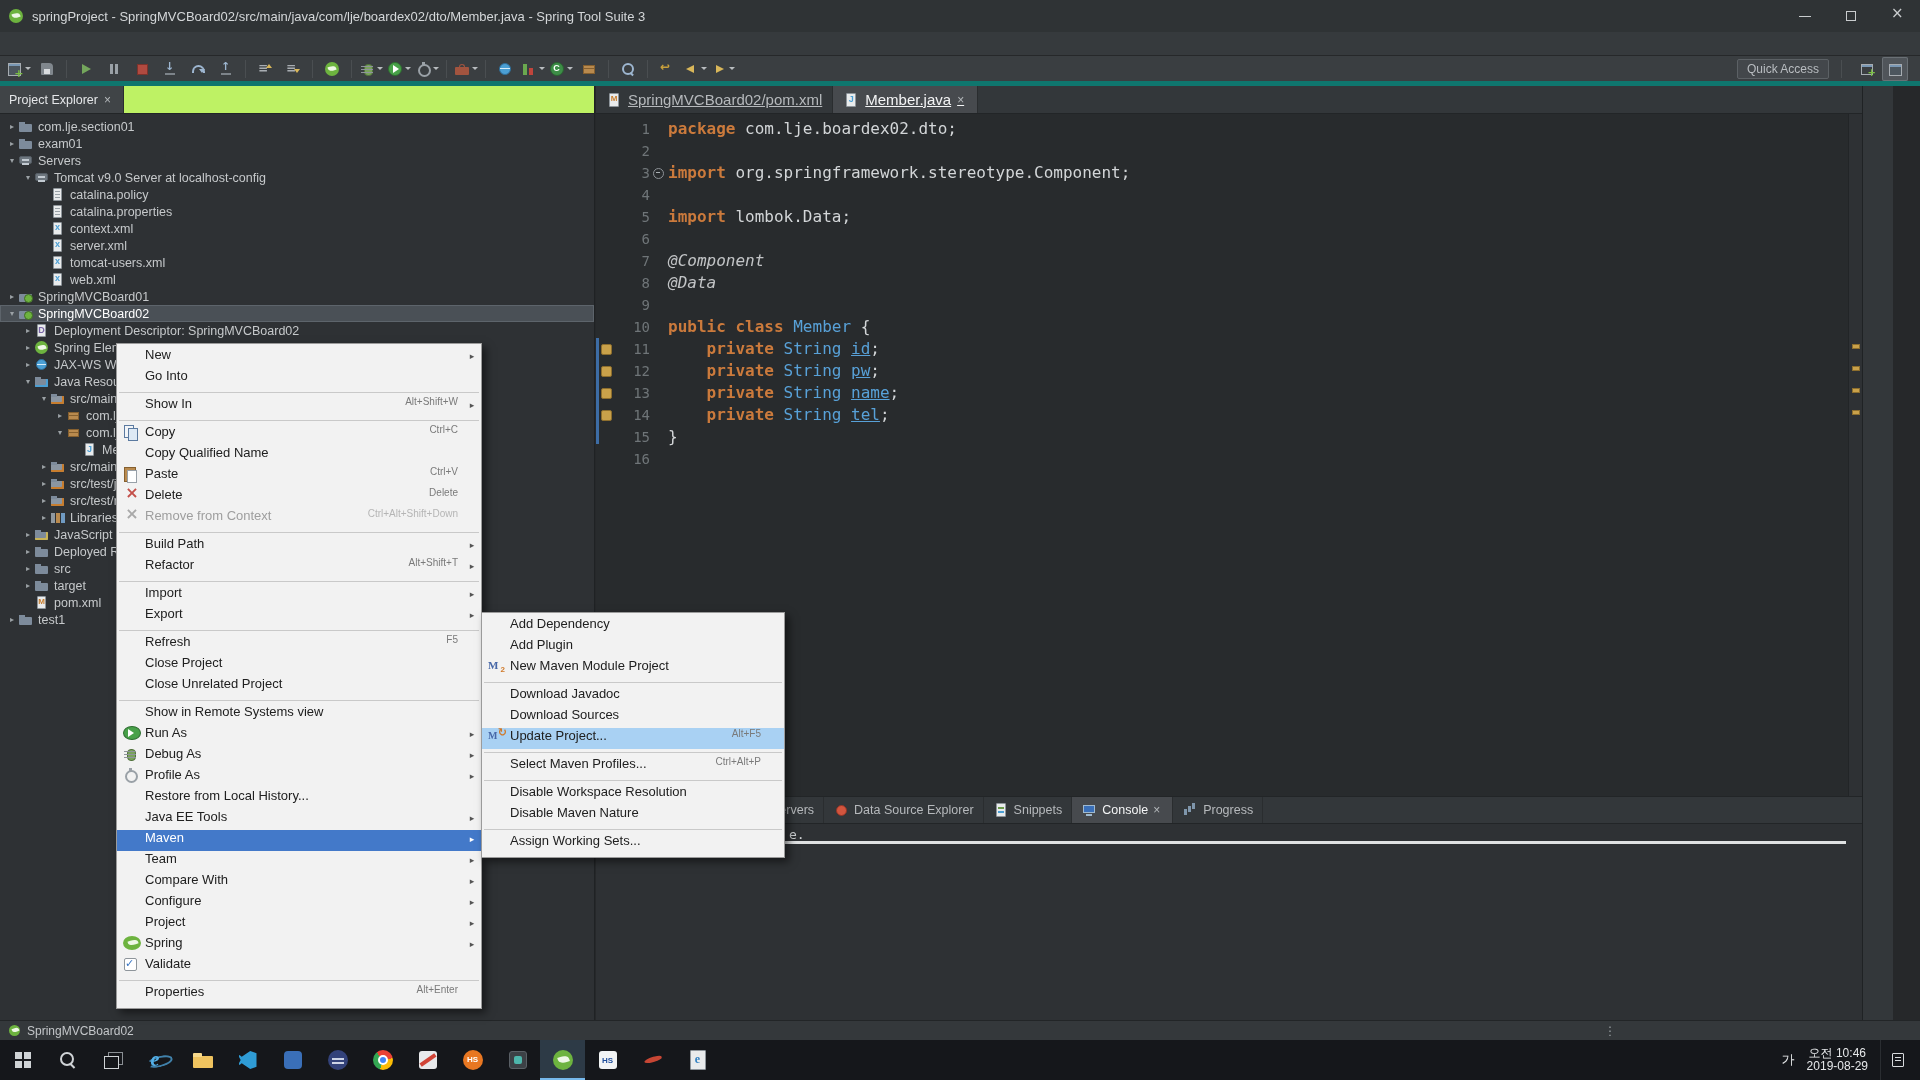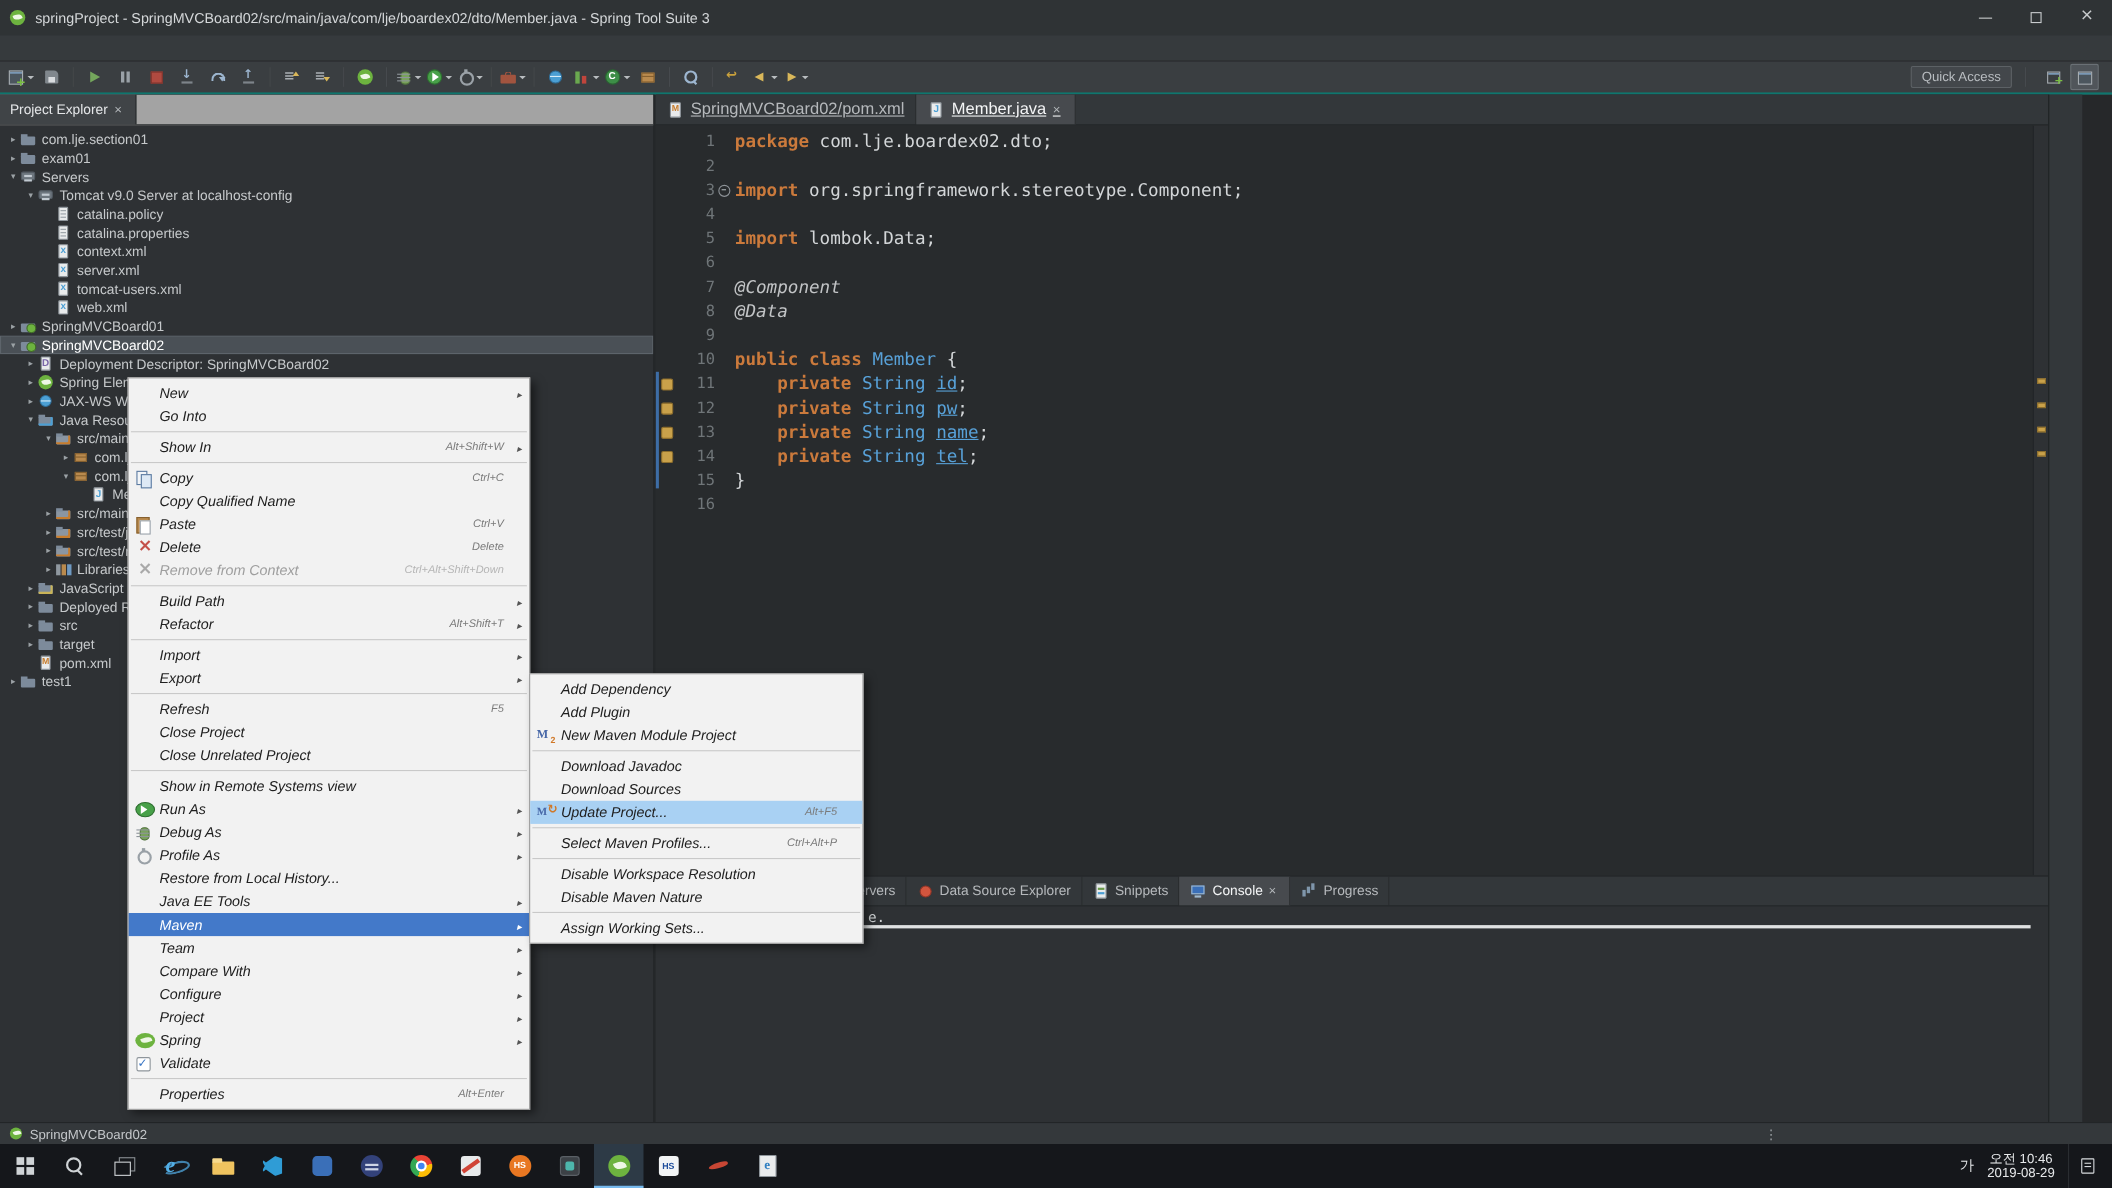--- a/index.html
+++ b/index.html
@@ -15,36 +15,36 @@
 .wb-g{position:relative;width:14px;height:14px;display:inline-block;}
 [data-icon="window-minimize-icon"]::before{content:"";position:absolute;left:1px;right:1px;top:7px;height:1px;background:#c9ccce;}
 [data-icon="window-maximize-icon"]::before{content:"";position:absolute;inset:2px;border:1px solid #c9ccce;}
 [data-icon="window-close-icon"]::before{content:"×";position:absolute;left:1px;top:-3px;font:15px/1 "DejaVu Sans",sans-serif;color:#c9ccce;}
 
 
 #menubar{position:absolute;left:0;top:32px;right:0;height:24px;background:#363a3d;display:flex;align-items:center;padding:0 4px;border-bottom:1px solid #26282a;}
 .mb-item{padding:0 9px;font-size:13px;color:#d4d7d9;line-height:24px;}
 
 
-#toolbar{position:absolute;left:0;top:56px;right:0;height:30px;background:#3a3e41;border-bottom:2px solid #0f766e;display:flex;align-items:center;padding:0 6px;}
+#toolbar{position:absolute;left:0;top:56px;right:0;height:30px;background:#3a3e41;border-bottom:5px solid #0f766e;display:flex;align-items:center;padding:0 6px;}
 #tb-left{display:flex;align-items:center;gap:2px;}
 .tb-btn{height:24px;min-width:26px;display:flex;align-items:center;justify-content:center;gap:1px;border-radius:2px;}
 .tb-sep{width:1px;height:18px;background:#2c2f31;border-right:1px solid #4a4e51;margin:0 4px;flex:none;}
 .dd{width:8px;height:100%;display:flex;align-items:center;justify-content:center;}
 .dd::after{content:"";border-left:3px solid transparent;border-right:3px solid transparent;border-top:3px solid #b8bcbf;}
 #tb-right{margin-left:auto;display:flex;align-items:center;gap:8px;padding-right:6px;}
 #quick-access{border:1px solid #5c6165;background:#43474b;color:#b9bdc1;font-size:12px;padding:2px 9px;border-radius:2px;}
 .persp{display:flex;gap:2px;}
 .persp .tb-btn.active{background:#50555a;box-shadow:inset 0 0 0 1px #6a7075;}
 
 
 .ic{position:relative;display:inline-block;width:16px;height:16px;flex:none;}
 
 
-.panel-header{height:28px;background:#a3a3a3;border-bottom:1px solid #222527;display:flex;align-items:stretch;}
+.panel-header{height:28px;background:#bef264;border-bottom:1px solid #222527;display:flex;align-items:stretch;}
 .view-tab{display:flex;align-items:center;gap:6px;padding:0 9px;background:#404447;color:#e4e6e8;font-size:12.5px;border-right:1px solid #2a2d2f;}
 .tab-close{width:10px;color:#b4b8bb;font-size:12px;line-height:1;}
 .tab-close::before{content:"×";}
 .hdr-ics{margin-left:auto;display:flex;align-items:center;gap:8px;padding-right:8px;}
 
 
 #explorer{position:absolute;left:0;top:86px;width:595px;bottom:60px;background:#2e3134;border-right:1px solid #1f2224;overflow:hidden;}
 #tree{padding-top:4px;}
 .tree-row{height:17px;display:flex;align-items:center;padding-left:calc(6px + var(--ind,0)*16px);font-size:12.5px;color:#c6c9cb;white-space:nowrap;}
 .tree-row.selected{background:#4a5056;color:#fff;box-shadow:inset 0 0 0 1px #5d646b;}
@@ -107,21 +107,21 @@
 #tray-ics{display:flex;gap:10px;}
 #tray .ic{width:18px;height:18px;}
 #ime{color:#e6e8ea;font-size:13px;}
 #clock{text-align:center;color:#e6e8ea;font-size:12px;line-height:13px;}
 #action-center{width:36px;height:40px;display:flex;align-items:center;justify-content:center;border-left:1px solid #2a2d31;}
 
 
 .menu{position:absolute;background:#f2f2f2;border:1px solid #9b9b9b;box-shadow:4px 4px 8px rgba(0,0,0,.5);padding:3px 0;z-index:80;}
 #context-menu{left:116px;top:343px;width:366px;}
 #maven-submenu{left:481px;top:612px;width:304px;}
-.mi{height:21px;display:flex;align-items:center;padding:0 3px 0 5px;font-size:13px;color:#202020;font-style:italic;}
+.mi{height:21px;display:flex;align-items:flex-start;padding:0 3px 0 5px;font-size:13px;color:#202020;}
 .mi-ic{width:20px;height:16px;margin-right:3px;flex:none;position:relative;display:inline-block;}
 .mi-short{margin-left:auto;color:#7a7a7a;font-size:10px;padding-right:8px;white-space:nowrap;}
 .mi-sub{width:12px;flex:none;text-align:center;}
 .mi-sub::after{content:"▸";font-size:9px;color:#555;}
 .mi-sub.hidden{display:inline-block!important;visibility:hidden;}
 .mi.disabled{color:#9e9e9e;}
 .mi.disabled .mi-short{color:#b5b5b5;}
 .mi.hl{background:#4379c9;color:#fff;}
 .mi.hl .mi-short{color:#dce8f8;}
 .mi.hl .mi-sub::after{color:#fff;}

